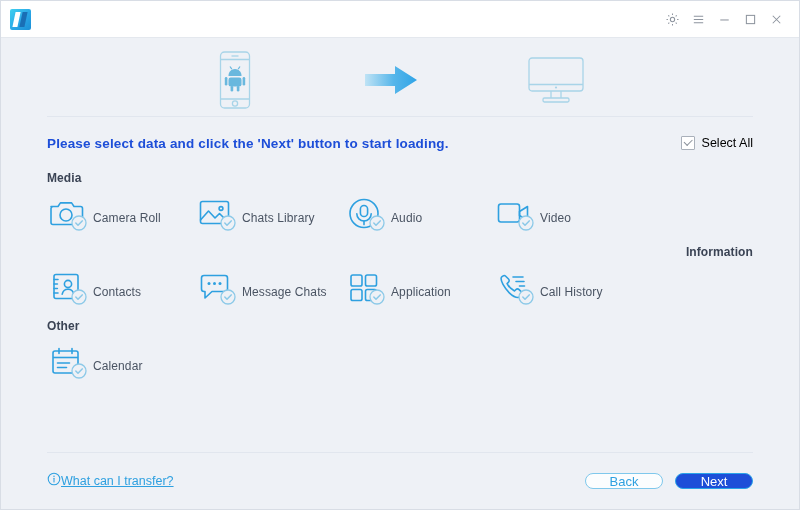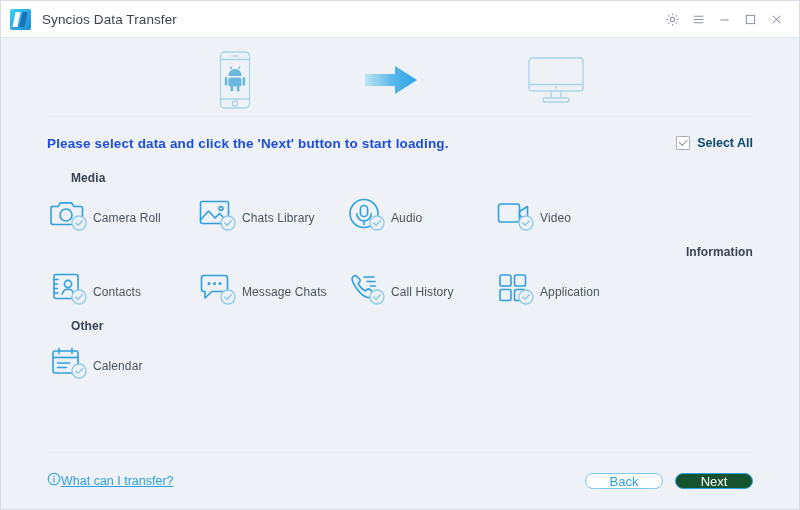--- a/index.html
+++ b/index.html
@@ -131,35 +131,35 @@
     content: "";
     position: absolute;
     left: 2px; top: 2px;
     width: 7px; height: 3.5px;
     border-left: 1.6px solid #8b929c;
     border-bottom: 1.6px solid #8b929c;
     transform: rotate(-45deg);
   }
   .select-all-label {
     font-size: 12.5px;
-    color: #0c4a6e;
-    font-weight: bold;
+    color: #000000;
+    font-weight: normal;
   }
 
   
   .content {
     flex: 1 1 auto;
     padding: 0 46px;
     overflow: hidden;
   }
   .section-title {
     font-size: 12px;
     font-weight: bold;
     color: #3a4354;
-    margin: 0 0 4px 24px;
+    margin: 0 0 4px 0;
     letter-spacing: .1px;
   }
   .sec-media  { margin-top: 2px; }
   .sec-info   { margin-top: 12px; text-align: right; }
   .sec-other  { margin-top: 12px; }
 
   .item-grid {
     display: flex;
   }
   .item {
@@ -217,33 +217,32 @@
   }
   .btn-back {
     width: 78px;
     border: 1px solid #7fc8ec;
     color: #2ea0e0;
     background: #fbfdfe;
     margin-right: 12px;
   }
   .btn-next {
     width: 78px;
-    background: #14532d;
+    background: #1d4ed8;
     color: #ffffff;
     border: 1px solid #29a3e8;
   }
 </style>
 </head>
 <body>
 
 <div class="window">
 
   <div class="titlebar">
     <div class="logo"></div>
-    <div class="app-title">Syncios Data Transfer</div>
     <div class="titlebar-spacer"></div>
 
     <div class="win-btn">
       <svg width="15" height="15" viewBox="0 0 16 16" fill="none" stroke="#8d949e" stroke-width="1.1">
         <circle cx="8" cy="8" r="2.3"></circle>
         <path d="M8 1.6v1.5M8 12.9v1.5M14.4 8h-1.5M3.1 8H1.6M12.5 3.5l-1.1 1.1M4.6 11.4l-1.1 1.1M12.5 12.5l-1.1-1.1M4.6 4.6L3.5 3.5"></path>
       </svg>
     </div>
     <div class="win-btn">
       <svg width="15" height="15" viewBox="0 0 16 16" stroke="#8d949e" stroke-width="1.1">
@@ -408,41 +407,41 @@
             <circle cx="30" cy="26" r="7" fill="#eef1f6" stroke="#8cc9e8" stroke-width="1.3"></circle>
             <path d="M26.8 26l2.2 2.3 4.2-4.4" stroke="#8cc9e8" stroke-width="1.5" stroke-linecap="round" stroke-linejoin="round"></path>
           </svg>
         </div>
         <div class="item-label">Message Chats</div>
       </div>
 
       <div class="item">
         <div class="item-icon">
           <svg width="42" height="34" viewBox="0 0 42 34" fill="none" stroke="#2ea0e0" stroke-width="1.6">
-            <path d="M5.5 6.2c1-1.6 3-2.2 4.2-1l2.8 2.8c1 1 .8 2.4-.2 3.4l-1.2 1.2c1.6 3.2 4.2 5.8 7.4 7.4l1.2-1.2c1-1 2.4-1.2 3.4-.2l2.8 2.8c1.2 1.2.6 3.2-1 4.2-3 1.8-7 .6-11.6-3.8S3.7 9.2 5.5 6.2z" stroke-linejoin="round"></path>
-            <path d="M17 6h10M20 10.5h8M23.5 15h5" stroke-linecap="round"></path>
-            <circle cx="30" cy="26" r="7" fill="#eef1f6" stroke="#8cc9e8" stroke-width="1.3"></circle>
-            <path d="M26.8 26l2.2 2.3 4.2-4.4" stroke="#8cc9e8" stroke-width="1.5" stroke-linecap="round" stroke-linejoin="round"></path>
-          </svg>
-        </div>
-        <div class="item-label">Call History</div>
-      </div>
-
-      <div class="item">
-        <div class="item-icon">
-          <svg width="42" height="34" viewBox="0 0 42 34" fill="none" stroke="#2ea0e0" stroke-width="1.6">
             <rect x="4" y="4" width="11" height="11" rx="1.8"></rect>
             <rect x="18.5" y="4" width="11" height="11" rx="1.8"></rect>
             <rect x="4" y="18.5" width="11" height="11" rx="1.8"></rect>
             <rect x="18.5" y="18.5" width="11" height="11" rx="1.8"></rect>
             <circle cx="30" cy="26" r="7" fill="#eef1f6" stroke="#8cc9e8" stroke-width="1.3"></circle>
             <path d="M26.8 26l2.2 2.3 4.2-4.4" stroke="#8cc9e8" stroke-width="1.5" stroke-linecap="round" stroke-linejoin="round"></path>
           </svg>
         </div>
         <div class="item-label">Application</div>
+      </div>
+
+      <div class="item">
+        <div class="item-icon">
+          <svg width="42" height="34" viewBox="0 0 42 34" fill="none" stroke="#2ea0e0" stroke-width="1.6">
+            <path d="M5.5 6.2c1-1.6 3-2.2 4.2-1l2.8 2.8c1 1 .8 2.4-.2 3.4l-1.2 1.2c1.6 3.2 4.2 5.8 7.4 7.4l1.2-1.2c1-1 2.4-1.2 3.4-.2l2.8 2.8c1.2 1.2.6 3.2-1 4.2-3 1.8-7 .6-11.6-3.8S3.7 9.2 5.5 6.2z" stroke-linejoin="round"></path>
+            <path d="M17 6h10M20 10.5h8M23.5 15h5" stroke-linecap="round"></path>
+            <circle cx="30" cy="26" r="7" fill="#eef1f6" stroke="#8cc9e8" stroke-width="1.3"></circle>
+            <path d="M26.8 26l2.2 2.3 4.2-4.4" stroke="#8cc9e8" stroke-width="1.5" stroke-linecap="round" stroke-linejoin="round"></path>
+          </svg>
+        </div>
+        <div class="item-label">Call History</div>
       </div>
 
     </div>
 
     <div class="section-title sec-other">Other</div>
     <div class="item-grid">
 
       <div class="item">
         <div class="item-icon">
           <svg width="42" height="34" viewBox="0 0 42 34" fill="none" stroke="#2ea0e0" stroke-width="1.6">

